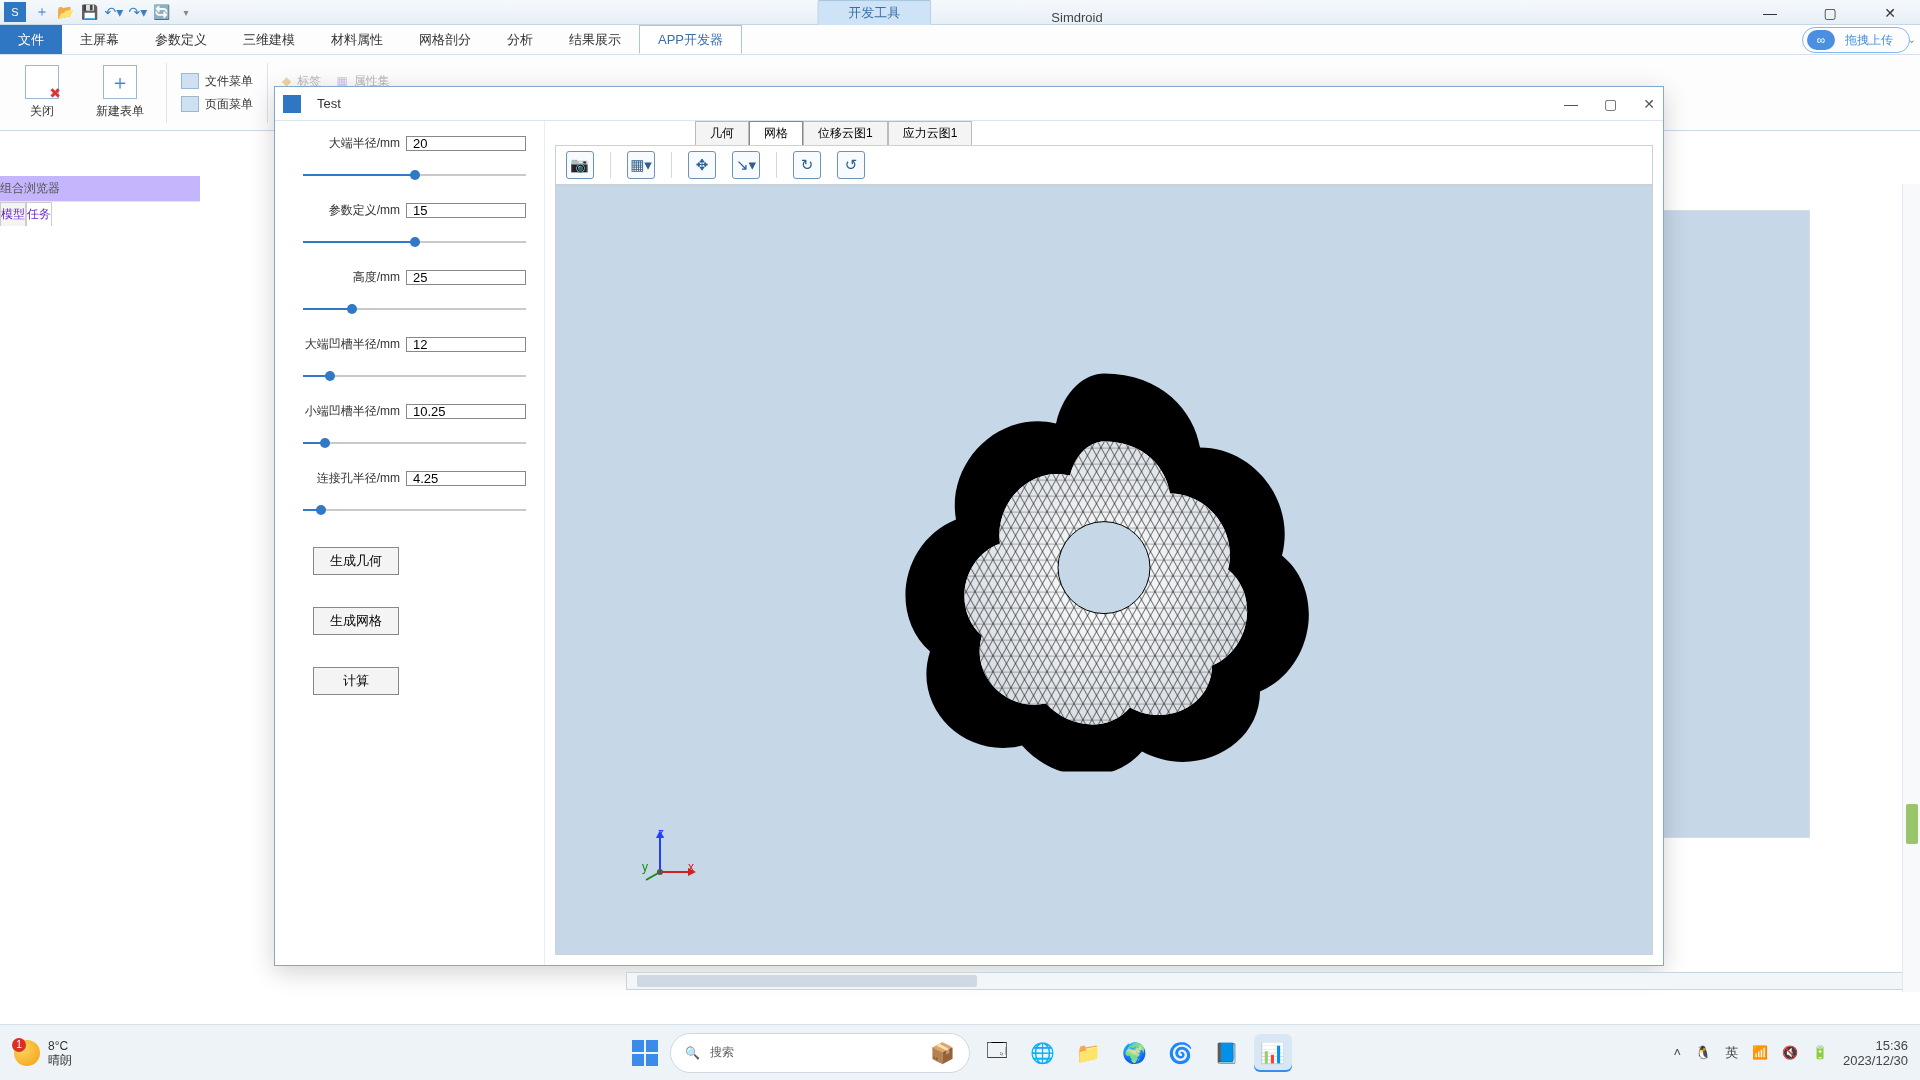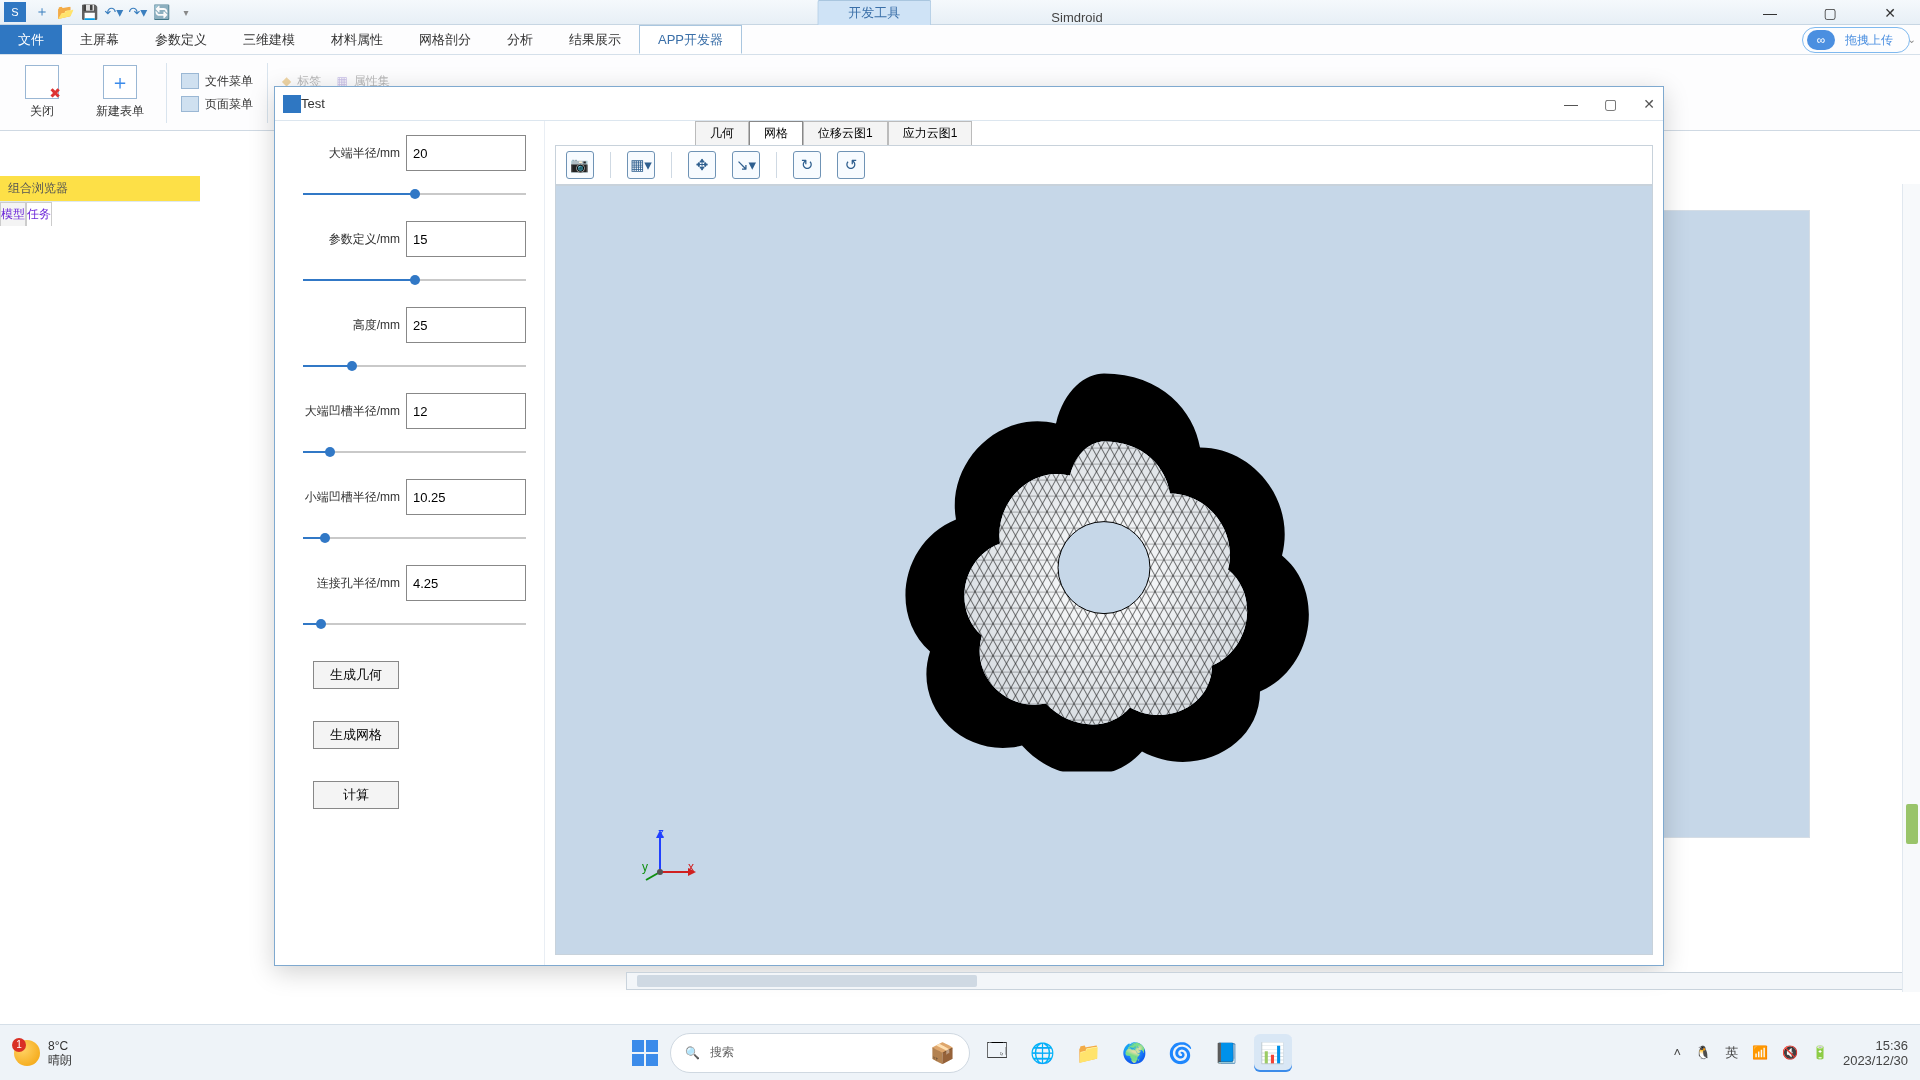--- a/index.html
+++ b/index.html
@@ -29,40 +29,40 @@
   .rbn-btn { display:flex; flex-direction:column; align-items:center; justify-content:center; width:64px; height:68px; border:1px solid transparent; cursor:pointer;}
   .rbn-btn .ico { width:34px; height:34px; border:1px solid #9ab7d4; background:#fff; display:flex; align-items:center; justify-content:center; position:relative;}
   .rbn-btn .lbl { font-size:12px; margin-top:4px; color:#333;}
   .rbn-sep { width:1px; height:60px; background:#d9e4ee;}
   .rbn-mini { display:flex; flex-direction:column; justify-content:center; gap:6px; }
   .rbn-mini .mrow { display:flex; align-items:center; gap:6px; font-size:12px; color:#333; cursor:pointer;}
   .rbn-mini .mico { width:18px; height:16px; background:#cfe0f0; border:1px solid #9ab7d4;}
 
   
   .dock-left-head { position:absolute; left:0; top:176px; width:200px; font-size:12px; }
-  .dock-title { padding:4px 8px; color:#555; background:#fde047; border-bottom:1px solid #dfe8f0;}
+  .dock-title { padding:4px 0; color:#555; background:#c4b5fd; border-bottom:1px solid #dfe8f0;}
   .dock-tabs { display:flex; }
   .dock-tabs .dt { padding:3px 0; border:1px solid #ccc; border-bottom:none; background:#f4f4f4; font-size:12px; color:#6d28d9; cursor:pointer;}
   .dock-tabs .dt.active { background:#fff; }
 
   
   .childwin { position:absolute; left:274px; top:86px; width:1390px; height:880px; background:#fff; border:1px solid #7fa9cf; box-shadow:0 0 0 1px #fff inset, 0 6px 24px rgba(0,0,0,.18);}
   .childwin .cw-titlebar { height:34px; display:flex; align-items:center; justify-content:space-between; padding:0 8px; border-bottom:1px solid #dce6ef;}
-  .cw-title-l { display:flex; align-items:center; gap:0;}
+  .cw-title-l { display:flex; align-items:center; gap:16px;}
   .cw-logo { width:18px; height:18px; background:#2f77c2; }
   .cw-title { font-size:13px; color:#333;}
   .cw-ctrl { display:flex; gap:26px; color:#555; font-size:14px;}
   .cw-ctrl span { cursor:pointer; }
 
   .cw-body { display:flex; height:calc(100% - 34px);}
   .cw-left { width:270px; padding:14px 18px 10px 28px; display:flex; flex-direction:column; gap:22px; border-right:1px solid #e9eef4; overflow:auto;}
   .param { display:flex; flex-direction:column; gap:18px;}
   .param .row { display:flex; align-items:center; justify-content:flex-end; gap:6px;}
   .param label { font-size:12px; color:#333; white-space:nowrap;}
-  .param input[type=text]{ width:120px; height:36px; border:1px solid #888; padding:0 6px; font-size:13px;}
+  .param input[type=text]{ width:120px; height:15px; border:1px solid #888; padding:0 6px; font-size:13px;}
   .param .slider { position:relative; height:10px; }
   .param .slider .track { position:absolute; left:0; right:0; top:4px; height:2px; background:#c9c9c9;}
   .param .slider .fill  { position:absolute; left:0; top:4px; height:2px; background:#3178c6;}
   .param .slider .thumb { position:absolute; top:0; width:10px; height:10px; border-radius:50%; background:#3178c6; transform:translateX(-50%);}
   .cw-left .actbtn { width:86px; height:28px; border:1px solid #888; background:#f4f4f4; font-size:13px; cursor:pointer; margin-left:10px; margin-top:10px;}
 
   .cw-right { flex:1; display:flex; flex-direction:column;}
   .view-tabs { height:24px; display:flex; align-items:flex-end; padding-left:150px; gap:0;}
   .view-tabs .vt { padding:3px 14px; font-size:12px; border:1px solid #bbb; border-bottom:none; background:#f4f4f4; cursor:pointer;}
   .view-tabs .vt.active { background:#fff; border-color:#888;}

